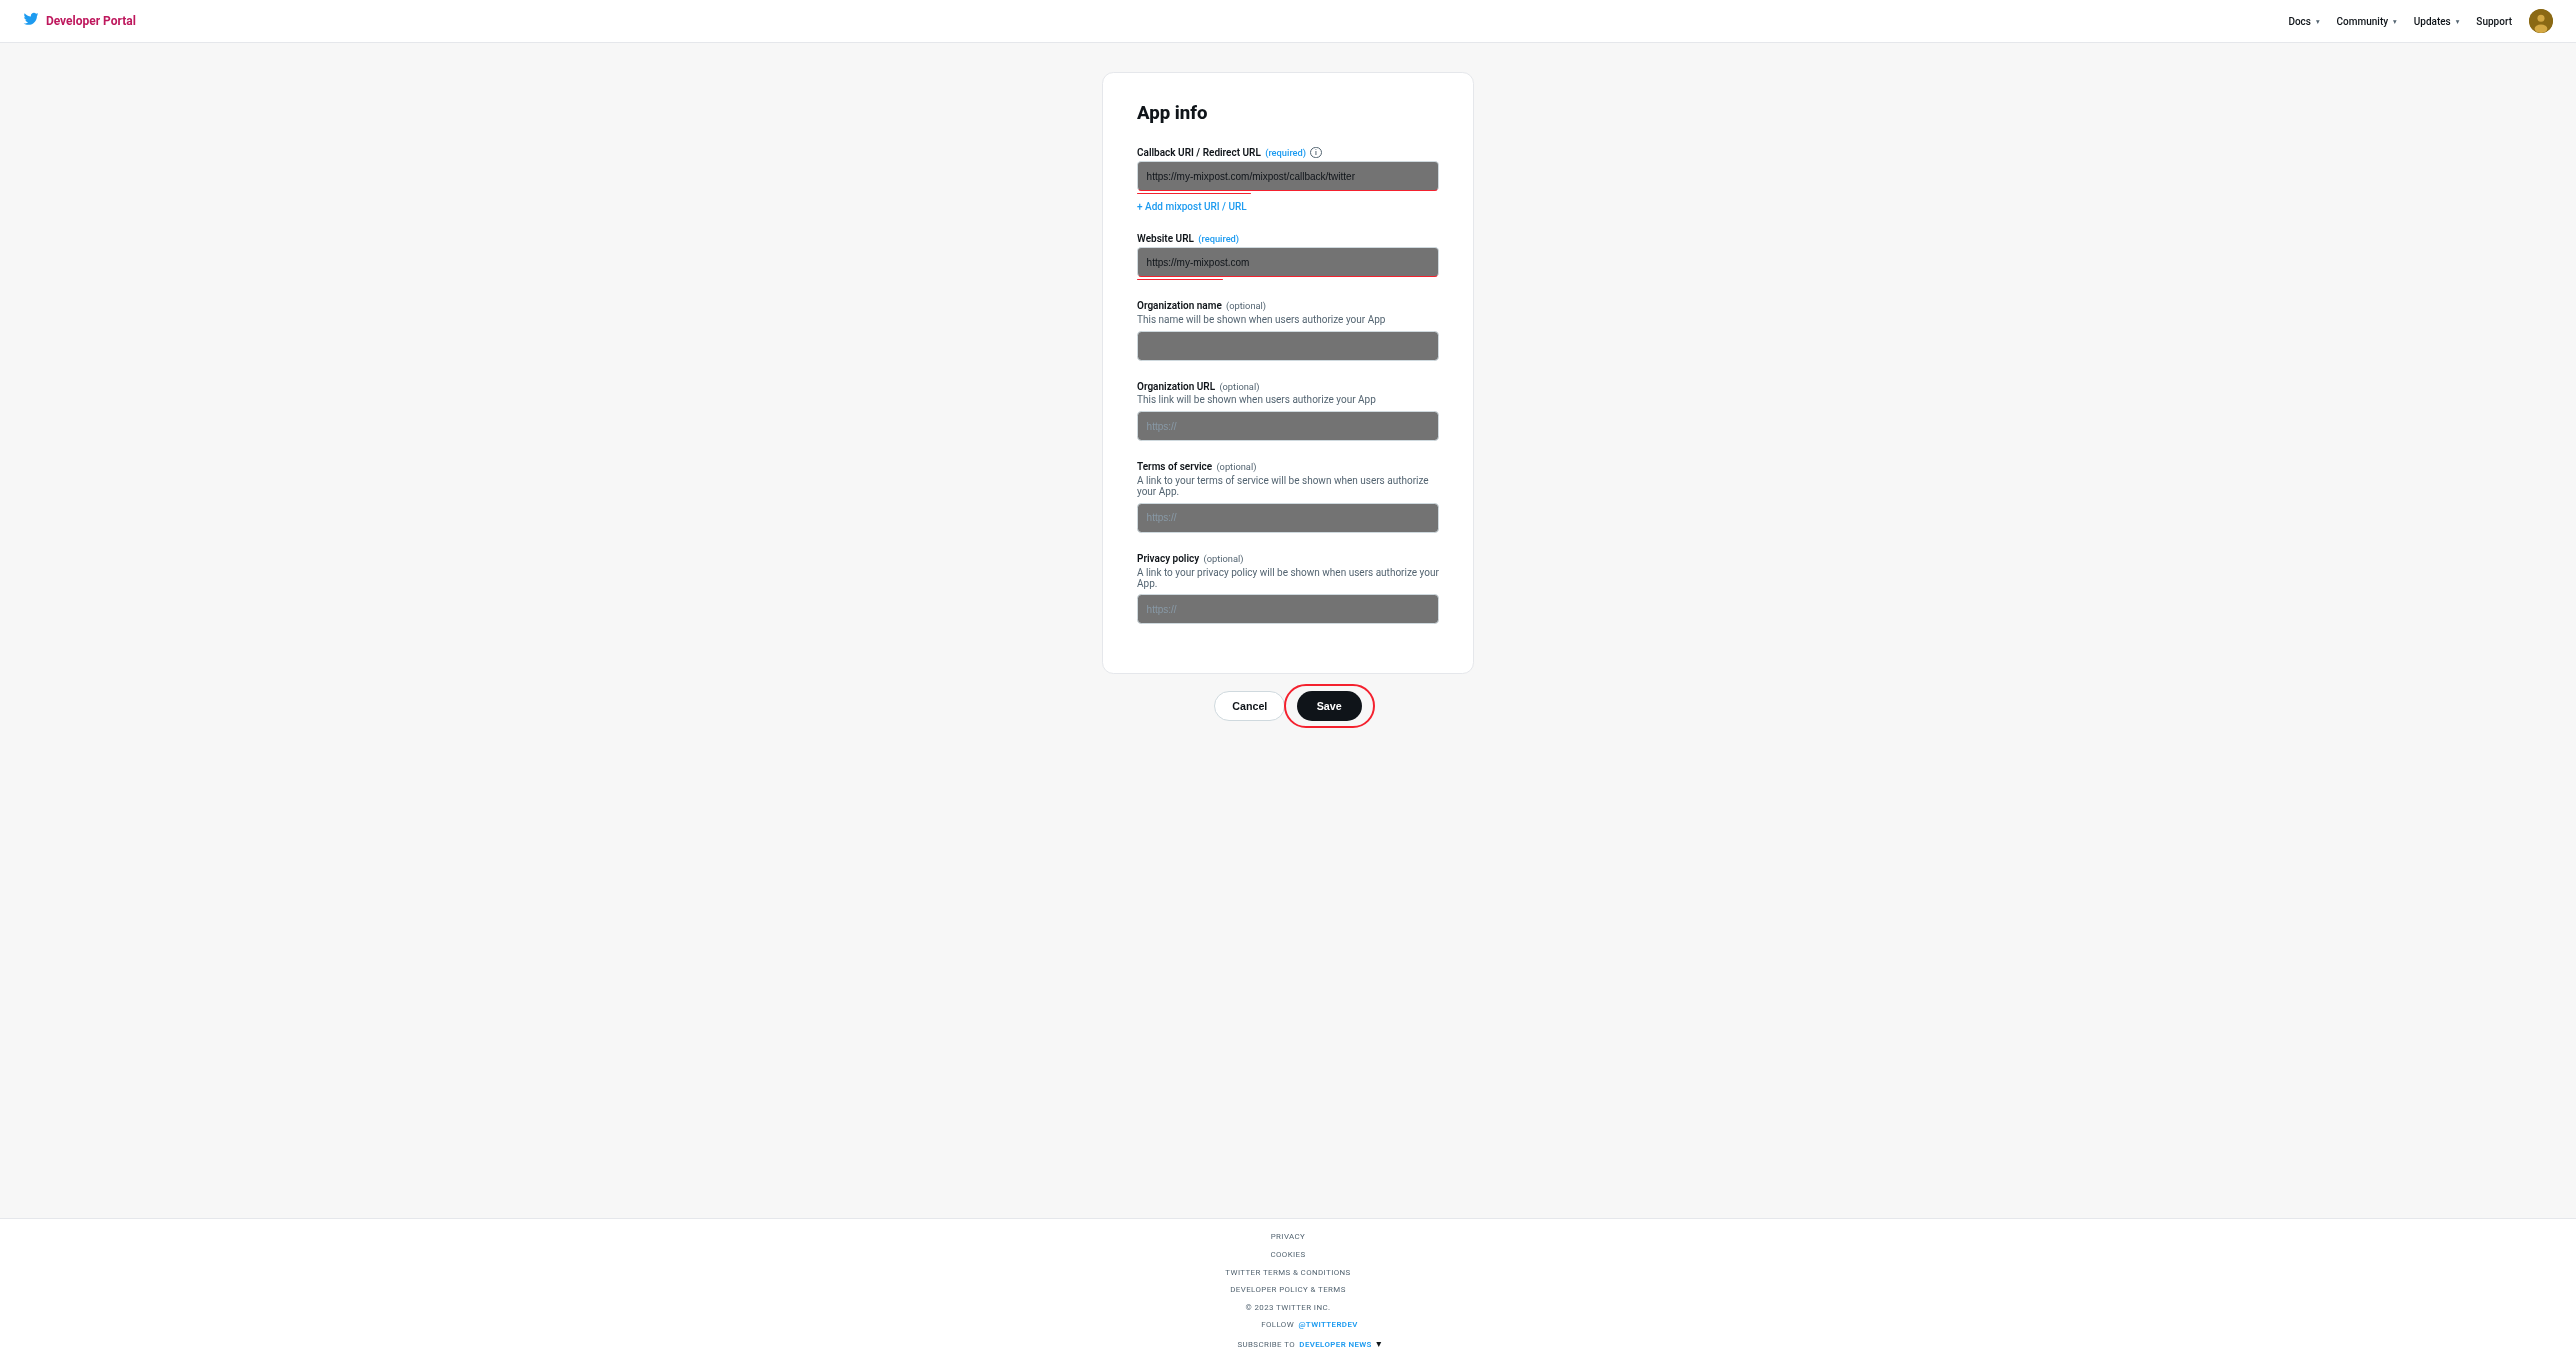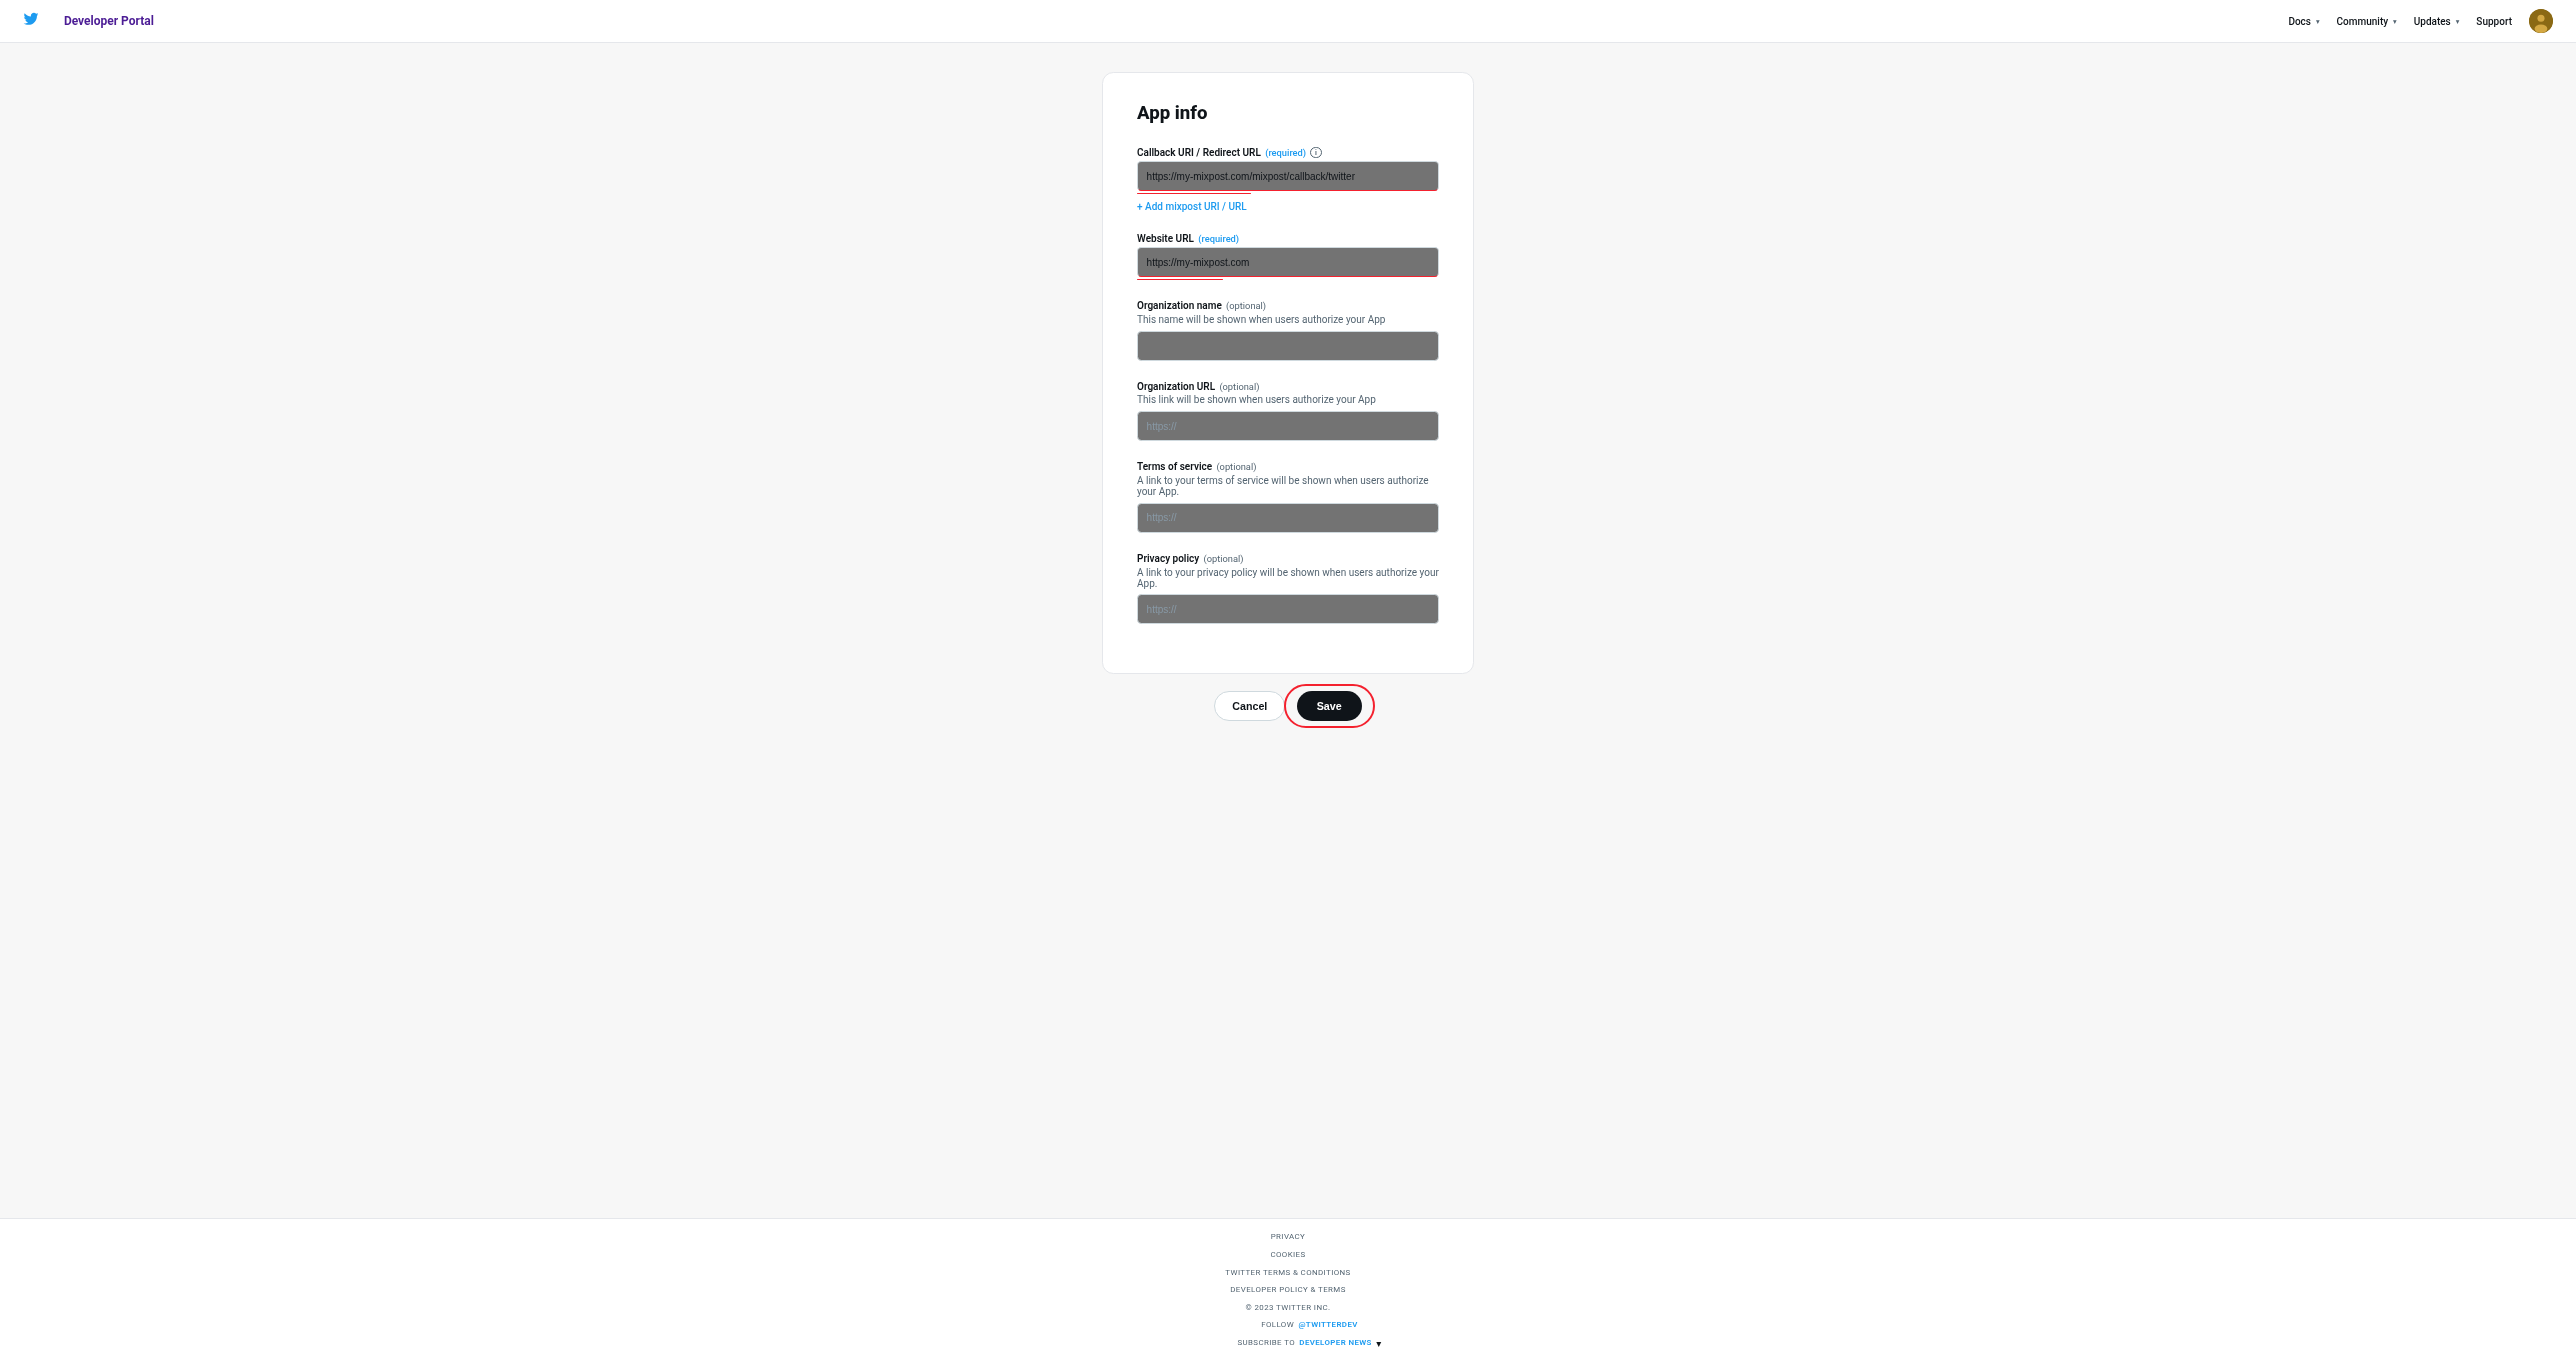--- a/index.html
+++ b/index.html
@@ -29,22 +29,21 @@
       align-items: center;
       gap: 7.2px;
     }
     .twitter-bird {
       color: #1d9bf0;
       font-size: 15.7px;
     }
     .header-title {
       font-size: 12px;
       font-weight: 700;
-      color: #4c1d95;
-      margin-left: 18px;
+      color: #be185d;
     }
     .header-right {
       display: flex;
       align-items: center;
       gap: 17px;
     }
     .nav-item {
       display: flex;
       align-items: center;
       gap: 5px;
@@ -237,21 +236,21 @@
       text-transform: uppercase;
       letter-spacing: 0.4px;
       cursor: pointer;
     }
     .footer-link .highlight {
       color: #1d9bf0;
       font-weight: 600;
     }
     .footer-right-group {
       display: flex;
-      align-items: flex-start;
+      align-items: flex-end;
       gap: 4.3px;
       padding-left: 43px;
     }
     .footer-chevron {
       color: #0f1419;
       font-size: 10px;
     }
   </style>
 </head>
 <body>

